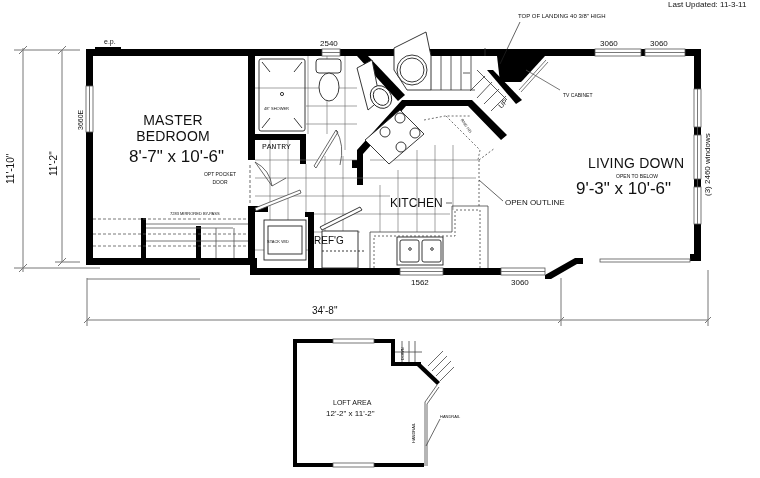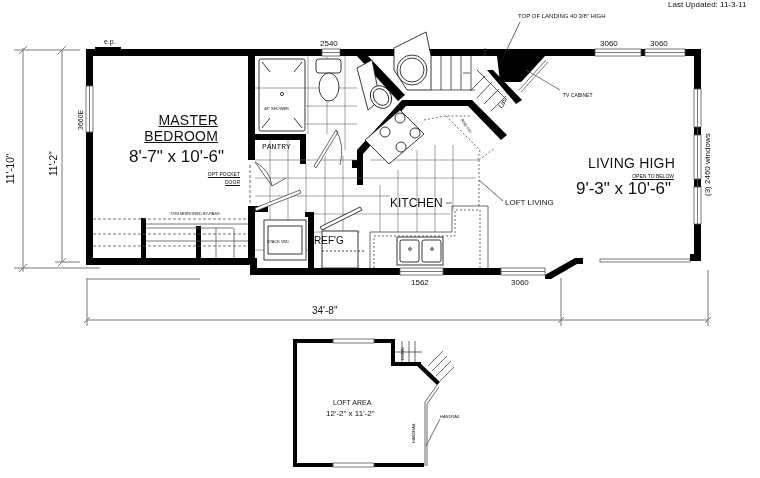--- a/index.html
+++ b/index.html
@@ -4,21 +4,21 @@
 <style>
   html, body { margin: 0; padding: 0; background: #ffffff; }
   body { width: 760px; height: 478px; position: relative; overflow: hidden; font-family: "Liberation Sans", sans-serif; color: #111; }
   svg { position: absolute; left: 0; top: 0; }
   .lbl { position: absolute; white-space: nowrap; line-height: 1; color: #111; }
   .room-name { font-size: 14px; letter-spacing: 0.2px; }
   .room-dim { font-size: 17px; }
   .tiny { font-size: 5px; }
   .xtiny { font-size: 4px; }
   .vert { transform-origin: left top; transform: rotate(-90deg); }
-  .center { text-align: right; text-decoration: underline; }
+  .center { text-align: center; }
 </style>
 </head>
 <body>
 
 <svg width="760" height="478" viewBox="0 0 760 478">
 
   <g stroke="#777" stroke-width="1" fill="none">
     <line x1="23" y1="48" x2="23" y2="272"></line>
     <line x1="14" y1="50" x2="80" y2="50"></line>
     <line x1="14" y1="268" x2="100" y2="268"></line>
@@ -292,25 +292,25 @@
 <div class="lbl tiny center" style="left:200px; top:172px; width:40px;">OPT POCKET</div>
 <div class="lbl tiny center" style="left:200px; top:180px; width:40px;">DOOR</div>
 <div class="lbl xtiny" style="left:170px; top:212px;">7283 MIRRORED BY-PASS</div>
 
 <div class="lbl xtiny" style="left:264px; top:107px;">48" SHOWER</div>
 <div class="lbl" style="left:262px; top:143px; font-size:8px;font-family:Liberation Mono, monospace;">PANTRY</div>
 <div class="lbl xtiny" style="left:267px; top:240px;">STACK W/D</div>
 <div class="lbl" style="left:314px; top:236px; font-size:10px;">REF'G</div>
 
 <div class="lbl" style="left:390px; top:197px; font-size:12px;">KITCHEN</div>
-<div class="lbl" style="left:505px; top:199px; font-size:8px;">LOFT LIVING</div>
+<div class="lbl" style="left:505px; top:199px; font-size:8px;">OPEN OUTLINE</div>
 <div class="lbl xtiny" style="left:458px; top:124px; transform: rotate(55deg);">RNG HD</div>
 <div class="lbl" style="left:498px; top:100px; font-size:7px; transform: rotate(-45deg);">UP</div>
 
-<div class="lbl room-name" style="left:588px; top:156px;">LIVING HIGH</div>
+<div class="lbl room-name" style="left:588px; top:156px;">LIVING DOWN</div>
 <div class="lbl tiny center" style="left:600px; top:174px; width:74px;">OPEN TO BELOW</div>
 <div class="lbl room-dim" style="left:576px; top:180px;">9'-3" x 10'-6"</div>
 
 <div class="lbl vert" style="left:704px; top:196px; font-size:8px;">(3) 2460 windows</div>
 <div class="lbl vert" style="left:77px; top:130px; font-size:7px;">3660E</div>
 <div class="lbl vert" style="left:6px; top:184px; font-size:10px;">11'-10"</div>
 <div class="lbl vert" style="left:49px; top:176px; font-size:10px;">11'-2"</div>
 
 <div class="lbl" style="left:411px; top:279px; font-size:8px;">1562</div>
 <div class="lbl" style="left:511px; top:279px; font-size:8px;">3060</div>

